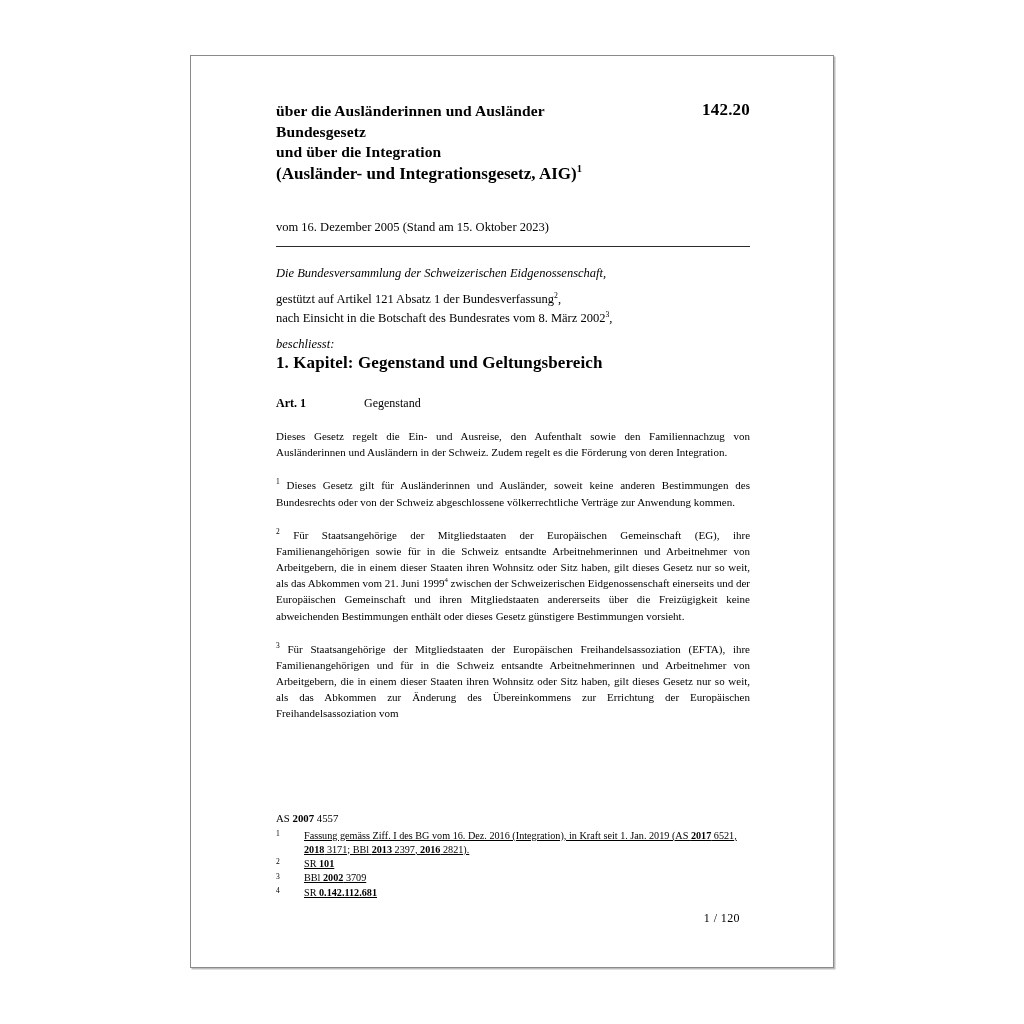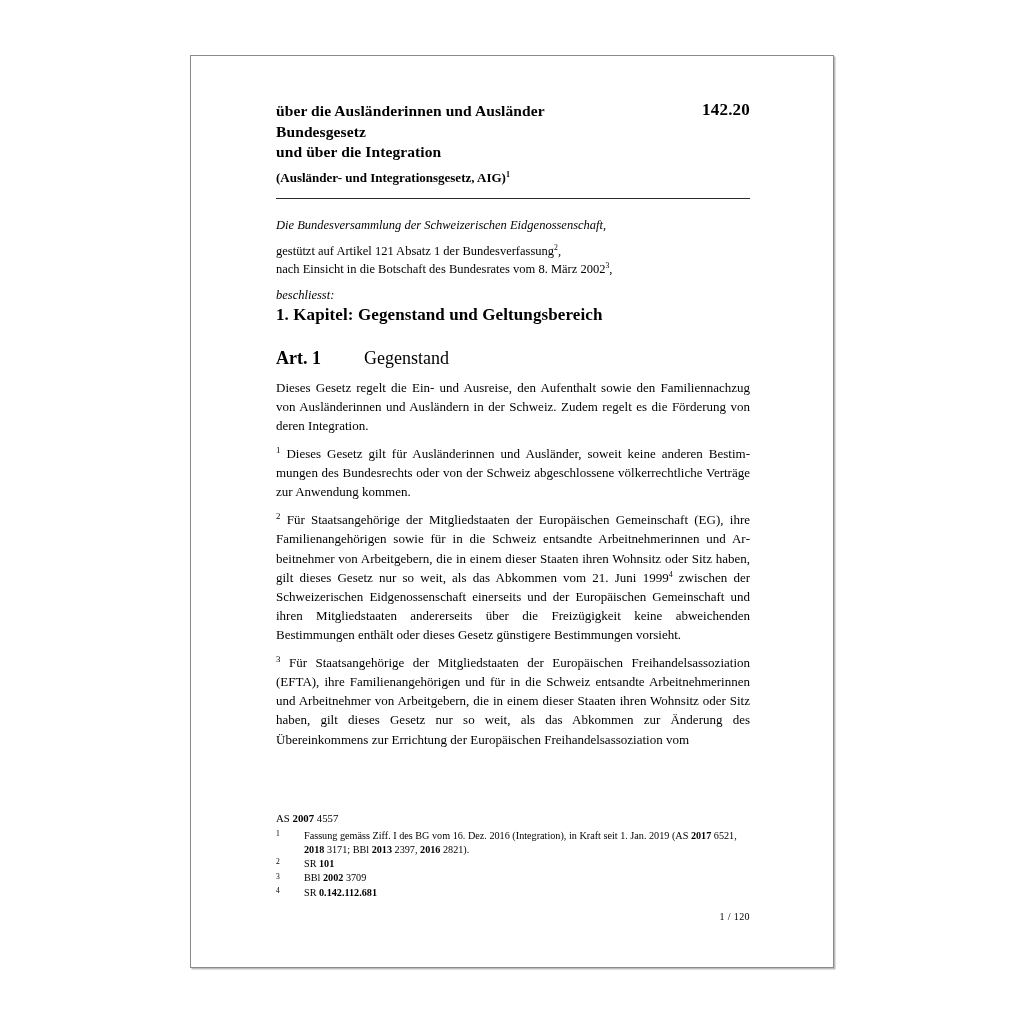--- a/index.html
+++ b/index.html
@@ -54,22 +54,22 @@
   }
   .doc-title {
     font-size: 15.5px;
     font-weight: bold;
     line-height: 1.33;
     letter-spacing: 0.1px;
     max-width: 370px;
   }
   .doc-title-line { display: block; }
   .doc-subtitle {
-    margin-top: 7px;
-    font-size: 13px;
+    margin-top: 0;
+    font-size: 17px;
     font-weight: bold;
     line-height: 1.3;
   }
   .sup {
     font-size: 0.62em;
     vertical-align: super;
     line-height: 0;
     font-weight: normal;
   }
   .doc-subtitle .sup { font-weight: bold; }
@@ -102,35 +102,35 @@
 
   
   .chapter-heading {
     font-size: 17px;
     font-weight: bold;
     letter-spacing: 0.1px;
   }
 
   .art-heading {
     margin-top: 23px;
-    font-size: 18px;
+    font-size: 12px;
     display: flex;
   }
   .art-label {
     font-weight: bold;
     width: 88px;
     flex: 0 0 88px;
   }
   .art-title {
     font-weight: normal;
   }
 
   .para {
-    margin-top: 9px;
-    font-size: 13px;
+    margin-top: 17px;
+    font-size: 11px;
     line-height: 1.47;
     text-align: justify;
     text-justify: inter-word;
     hyphens: manual;
   }
   .para-mark {
     font-size: 0.68em;
     vertical-align: super;
     line-height: 0;
   }
@@ -154,49 +154,51 @@
   }
   .fn-num {
     width: 28px;
     flex: 0 0 28px;
     font-size: 7.6px;
     vertical-align: super;
     padding-top: 0.5px;
   }
   .fn-text {
     flex: 1 1 auto;
+    text-decoration: underline;
   }
   .b { font-weight: bold; }
 
   
   .page-footer {
     position: absolute;
-    right: 0;
+    right: 10px;
     top: 855px;
-    font-size: 10px;
+    font-size: 12px;
     letter-spacing: 0.4px;
   }
 </style>
 </head>
 <body>
 
 <div id="page-sheet">
   <div id="page-inner">
 
     <div class="header-block">
       <div class="law-number">142.20</div>
 
       <div class="doc-title">
         <span class="doc-title-line">über die Ausländerinnen und Ausländer</span>
         <span class="doc-title-line">Bundesgesetz</span>
         <span class="doc-title-line">und über die Integration</span>
       </div>
 
       <div class="doc-subtitle"><span>(Ausländer- und Integrationsgesetz, AIG)</span><span class="sup">1</span></div>
 
+      <div class="doc-date">vom 16. Dezember 2005 (Stand am 15. Oktober 2023)</div>
 
       <hr class="rule">
 
       <div class="preamble">
         <span class="preamble-line it">Die Bundesversammlung der Schweizerischen Eidgenossenschaft,</span>
         <span class="preamble-line preamble-gap"><span>gestützt auf Artikel 121 Absatz 1 der Bundesverfassung</span><span class="sup">2</span><span>,</span></span>
         <span class="preamble-line"><span>nach Einsicht in die Botschaft des Bundesrates vom 8. März 2002</span><span class="sup">3</span><span>,</span></span>
         <span class="preamble-line it preamble-gap">beschliesst:</span>
       </div>
 

